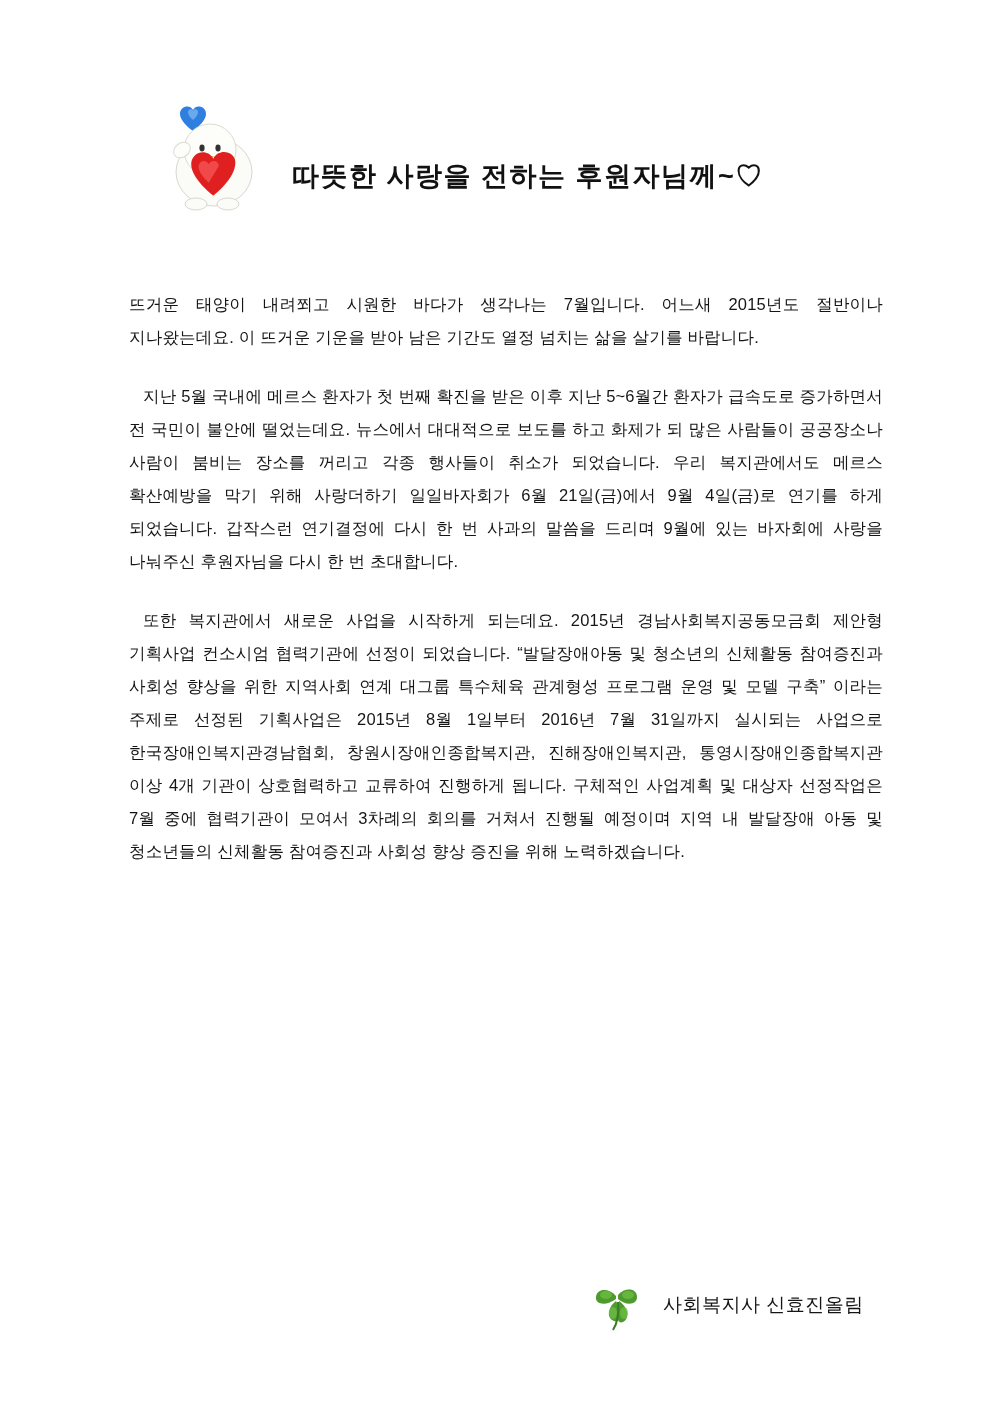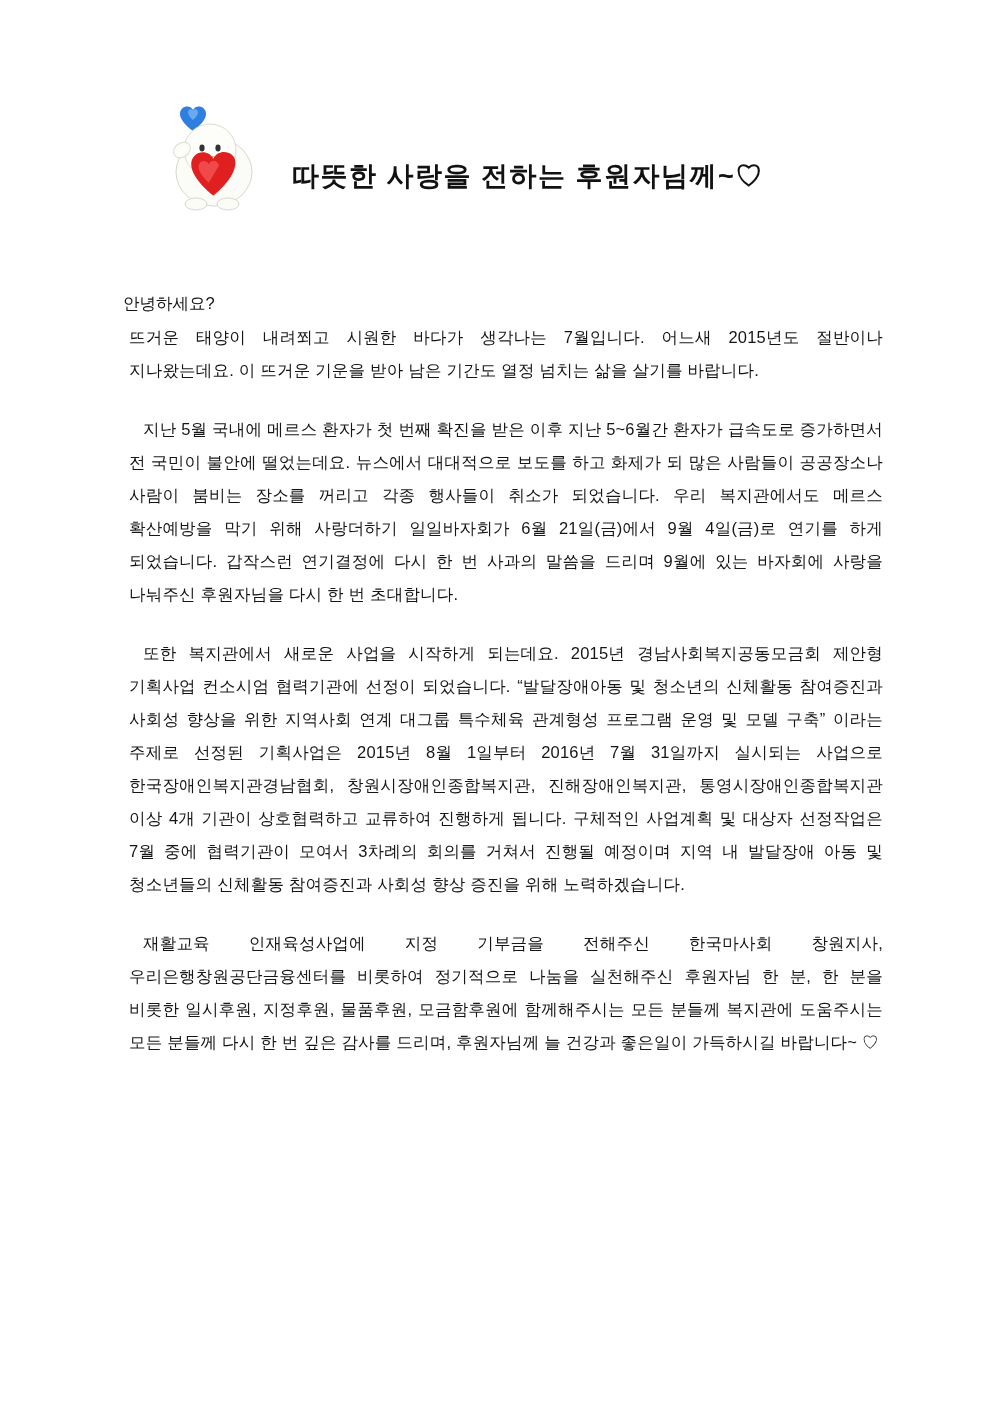--- a/index.html
+++ b/index.html
@@ -139,25 +139,43 @@
         <ellipse cx="36" cy="112" rx="11" ry="6" fill="#fbfbf7" stroke="#d8d8d0" stroke-width="1"></ellipse>
         <ellipse cx="68" cy="112" rx="11" ry="6" fill="#fbfbf7" stroke="#d8d8d0" stroke-width="1"></ellipse>
       </svg>
     </div>
 
     <div class="header-title">따뜻한 사랑을 전하는 후원자님께~♡</div>
   </div>
 
   <div class="content">
 
-    <p class="greeting">안녕하세요?</p>
 
     <p class="para">뜨거운 태양이 내려쬐고 시원한 바다가 생각나는 7월입니다. 어느새 2015년도 절반이나 지나왔는데요. 이 뜨거운 기운을 받아 남은 기간도 열정 넘치는 삶을 살기를 바랍니다.</p>
 
     <p class="para indent">지난 5월 국내에 메르스 환자가 첫 번째 확진을 받은 이후 지난 5~6월간 환자가 급속도로 증가하면서 전 국민이 불안에 떨었는데요. 뉴스에서 대대적으로 보도를 하고 화제가 되 많은 사람들이 공공장소나 사람이 붐비는 장소를 꺼리고 각종 행사들이 취소가 되었습니다. 우리 복지관에서도 메르스 확산예방을 막기 위해 사랑더하기 일일바자회가 6월 21일(금)에서 9월 4일(금)로 연기를 하게 되었습니다. 갑작스런 연기결정에 다시 한 번 사과의 말씀을 드리며 9월에 있는 바자회에 사랑을 나눠주신 후원자님을 다시 한 번 초대합니다.</p>
 
     <p class="para indent">또한 복지관에서 새로운 사업을 시작하게 되는데요. 2015년 경남사회복지공동모금회 제안형 기획사업 컨소시엄 협력기관에 선정이 되었습니다. “발달장애아동 및 청소년의 신체활동 참여증진과 사회성 향상을 위한 지역사회 연계 대그룹 특수체육 관계형성 프로그램 운영 및 모델 구축” 이라는 주제로 선정된 기획사업은 2015년 8월 1일부터 2016년 7월 31일까지 실시되는 사업으로 한국장애인복지관경남협회, 창원시장애인종합복지관, 진해장애인복지관, 통영시장애인종합복지관 이상 4개 기관이 상호협력하고 교류하여 진행하게 됩니다. 구체적인 사업계획 및 대상자 선정작업은 7월 중에 협력기관이 모여서 3차례의 회의를 거쳐서 진행될 예정이며 지역 내 발달장애 아동 및 청소년들의 신체활동 참여증진과 사회성 향상 증진을 위해 노력하겠습니다.</p>
 
-    <p class="para indent">재활교육 인재육성사업에 지정 기부금을 전해주신 한국마사회 창원지사, 우리은행창원공단금융센터를 비롯하여 정기적으로 나눔을 실천해주신 후원자님 한 분, 한 분을 비롯한 일시후원, 지정후원, 물품후원, 모금함후원에 함께해주시는 모든 분들께 복지관에 도움주시는 모든 분들께 다시 한 번 깊은 감사를 드리며, 후원자님께 늘 건강과 좋은일이 가득하시길 바랍니다~ ♡</p>
   </div>
 
+  <div class="signature">
+    <div class="clover">
+      <svg width="66" height="66" viewBox="0 0 66 66" xmlns="http://www.w3.org/2000/svg">
+        <g fill="#4e9a2f">
+          <path d="M31 28 C24 20, 12 20, 11 29 C10 37, 22 38, 31 31 Z"></path>
+          <path d="M33 27 C40 19, 52 20, 52 29 C52 37, 41 38, 33 31 Z"></path>
+          <path d="M31 33 C23 39, 21 50, 29 53 C36 56, 35 43, 32 35 Z"></path>
+          <path d="M34 33 C42 38, 46 50, 38 54 C31 57, 31 43, 34 35 Z"></path>
+        </g>
+        <g fill="#6fbf45" opacity="0.75">
+          <ellipse cx="21" cy="27" rx="6" ry="4"></ellipse>
+          <ellipse cx="43" cy="27" rx="6" ry="4"></ellipse>
+          <ellipse cx="28" cy="45" rx="4" ry="6"></ellipse>
+          <ellipse cx="39" cy="45" rx="4" ry="6"></ellipse>
+        </g>
+        <path d="M33 34 C34 44, 33 54, 28 62" stroke="#3d7a25" stroke-width="2" fill="none"></path>
+      </svg>
+    </div>
+    <div class="sign-text">사회복지사 신효진올림</div>
+  </div>
 
 </div>
 
 </body></html>

